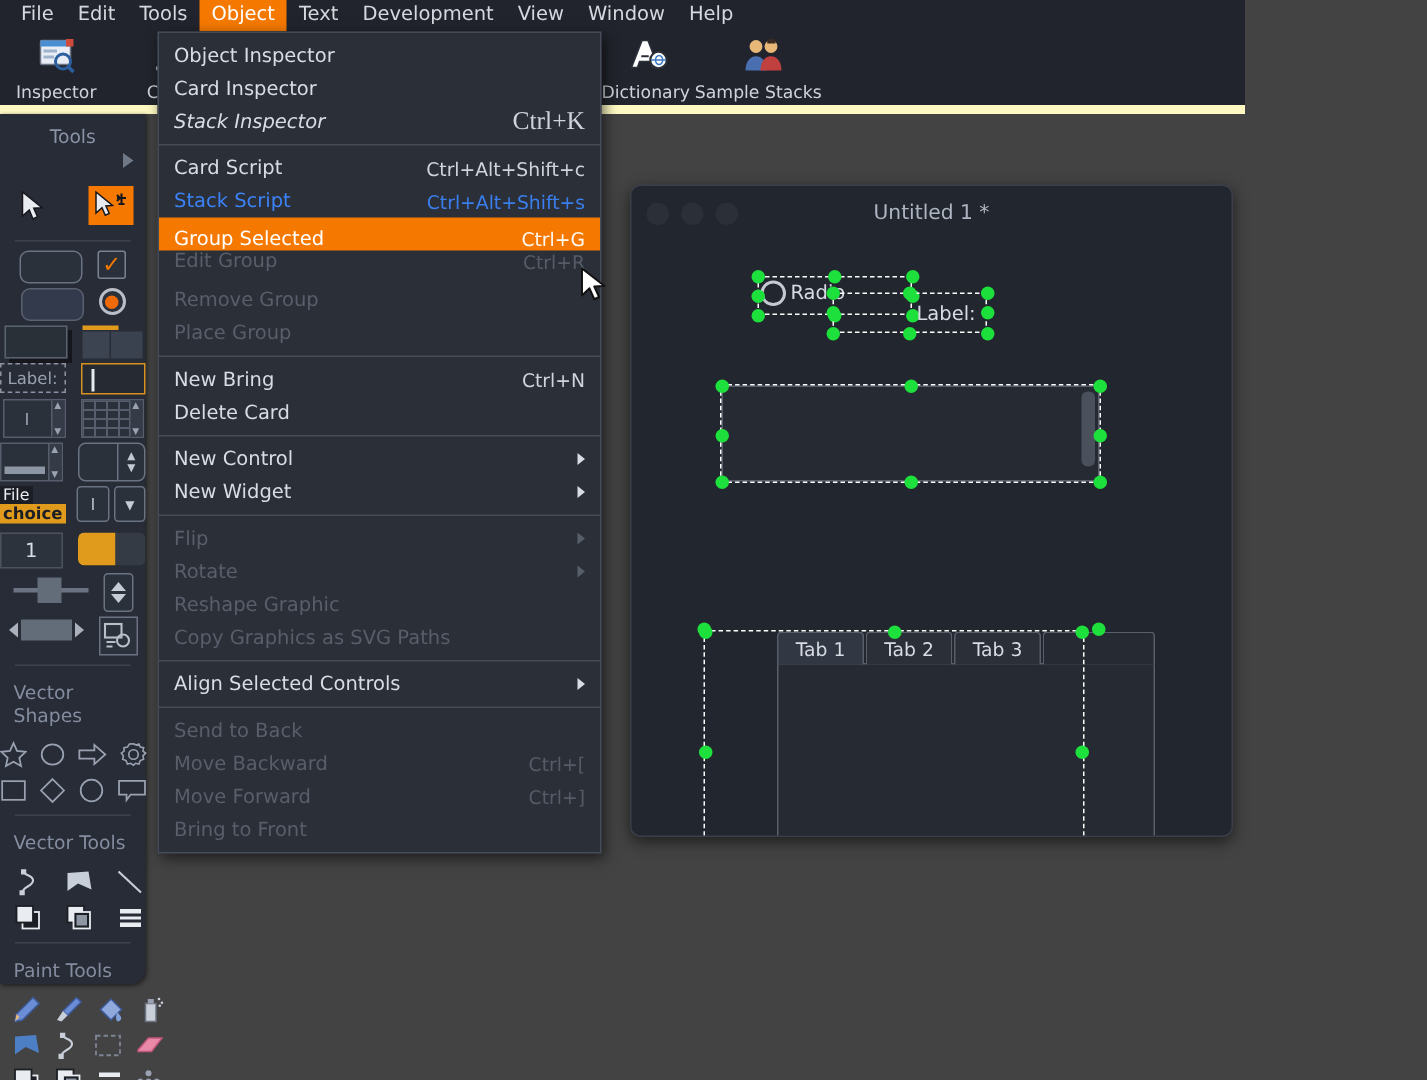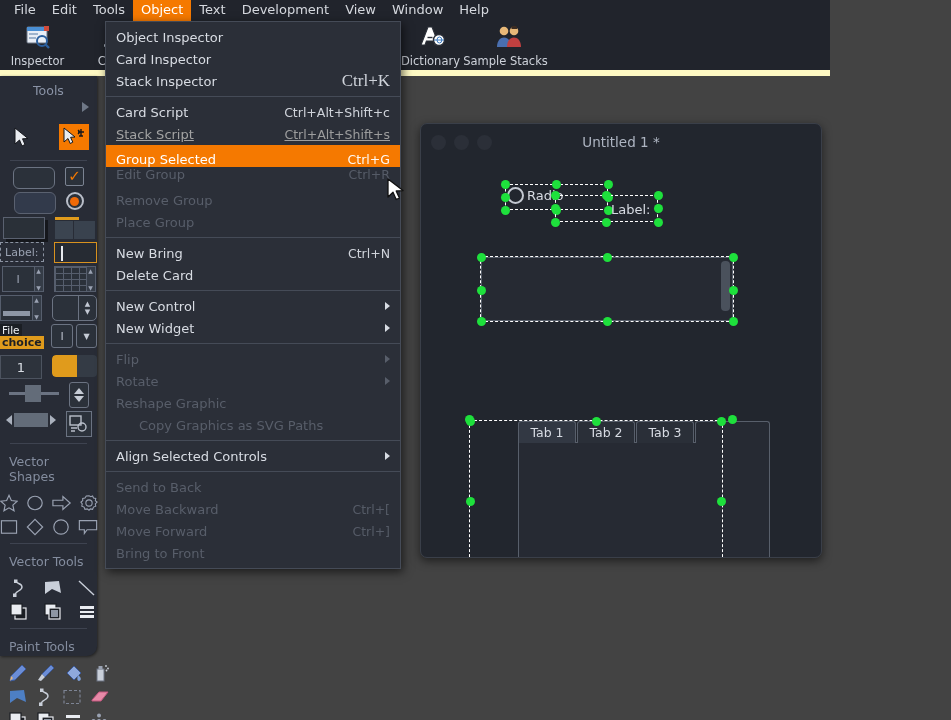--- a/index.html
+++ b/index.html
@@ -734,29 +734,29 @@
   <div id="objmenu" style="position:absolute; left:105px; top:21px; width:296px;
               background:#2b2f38; border:1px solid #454b57;
               box-shadow:2px 3px 9px rgba(0,0,0,.6); padding:4px 0;">
       <div style="display: flex; align-items: center; height: 22px; padding: 0px 10px; font-size: 13px; color: rgb(216, 220, 227); cursor: default;">
         <span style="flex: 1 1 0%; white-space: nowrap;">Object Inspector</span>
       </div>
       <div style="display: flex; align-items: center; height: 22px; padding: 0px 10px; font-size: 13px; color: rgb(216, 220, 227); cursor: default;">
         <span style="flex: 1 1 0%; white-space: nowrap;">Card Inspector</span>
       </div>
       <div style="display: flex; align-items: center; height: 22px; padding: 0px 10px; font-size: 13px; color: rgb(216, 220, 227); cursor: default;">
-        <span style="flex: 1 1 0%; white-space: nowrap;">Stack Inspector</span>
+        <span style="flex: 1 1 0%; white-space: nowrap; font-style: italic;">Stack Inspector</span>
         <span style="font-size: 17px; white-space: nowrap; opacity: 0.95; font-family: Liberation Serif, serif;">Ctrl+K</span>
       </div>
       <div style="height: 1px; background: rgb(69, 75, 87); margin: 4px 0px;"></div>
       <div style="display: flex; align-items: center; height: 22px; padding: 0px 10px; font-size: 13px; color: rgb(216, 220, 227); cursor: default;">
         <span style="flex: 1 1 0%; white-space: nowrap;">Card Script</span>
         <span style="font-size: 12.5px; white-space: nowrap; opacity: 0.95;">Ctrl+Alt+Shift+c</span>
       </div>
-      <div style="display: flex; align-items: center; height: 22px; padding: 0px 10px; font-size: 13px; color: #a3a3a3; cursor: default; text-decoration: underline;">
+      <div style="display: flex; align-items: center; height: 22px; padding: 0px 10px; font-size: 13px; color: #3b82f6; cursor: default;">
         <span style="flex: 1 1 0%; white-space: nowrap;">Stack Script</span>
         <span style="font-size: 12.5px; white-space: nowrap; opacity: 0.95;">Ctrl+Alt+Shift+s</span>
       </div>
       <div style="display: flex; align-items: flex-end; height: 22px; padding: 0px 10px; font-size: 13px; color: rgb(255, 255, 255); cursor: default; background: rgb(245, 121, 0); gap: 20px;">
         <span style="flex: 1 1 0%; white-space: nowrap;">Group Selected</span>
         <span style="font-size: 12.5px; white-space: nowrap; opacity: 0.95;">Ctrl+G</span>
       </div>
       <div style="display: flex; height: 22px; padding: 0px 10px; font-size: 13px; color: rgb(88, 94, 106); cursor: default;">
         <span style="flex: 1 1 0%; white-space: nowrap;">Edit Group</span>
         <span style="font-size: 12.5px; white-space: nowrap; opacity: 0.95;">Ctrl+R</span>
@@ -790,21 +790,21 @@
         <span style="width: 0px; height: 0px; margin-left: 8px; border-left: 5px solid rgb(88, 94, 106); border-top: 4px solid transparent; border-bottom: 4px solid transparent;"></span>
       </div>
       <div style="display: flex; align-items: center; height: 22px; padding: 0px 10px; font-size: 13px; color: rgb(88, 94, 106); cursor: default;">
         <span style="flex: 1 1 0%; white-space: nowrap;">Rotate</span>
         <span style="width: 0px; height: 0px; margin-left: 8px; border-left: 5px solid rgb(88, 94, 106); border-top: 4px solid transparent; border-bottom: 4px solid transparent;"></span>
       </div>
       <div style="display: flex; align-items: center; height: 22px; padding: 0px 10px; font-size: 13px; color: rgb(88, 94, 106); cursor: default;">
         <span style="flex: 1 1 0%; white-space: nowrap;">Reshape Graphic</span>
       </div>
       <div style="display: flex; align-items: center; height: 22px; padding: 0px 10px; font-size: 13px; color: rgb(88, 94, 106); cursor: default;">
-        <span style="flex: 1 1 0%; white-space: nowrap; margin-left: 23px;">Copy Graphics as SVG Paths</span>
+        <span style="flex: 1 1 0%; white-space: nowrap;">Copy Graphics as SVG Paths</span>
       </div>
       <div style="height: 1px; background: rgb(69, 75, 87); margin: 4px 0px;"></div>
       <div style="display: flex; align-items: center; height: 22px; padding: 0px 10px; font-size: 13px; color: rgb(216, 220, 227); cursor: default;">
         <span style="flex: 1 1 0%; white-space: nowrap;">Align Selected Controls</span>
         <span style="width: 0px; height: 0px; margin-left: 8px; border-left: 5px solid rgb(216, 220, 227); border-top: 4px solid transparent; border-bottom: 4px solid transparent;"></span>
       </div>
       <div style="height: 1px; background: rgb(69, 75, 87); margin: 4px 0px;"></div>
       <div style="display: flex; align-items: center; height: 22px; padding: 0px 10px; font-size: 13px; color: rgb(88, 94, 106); cursor: default;">
         <span style="flex: 1 1 0%; white-space: nowrap;">Send to Back</span>
       </div>

